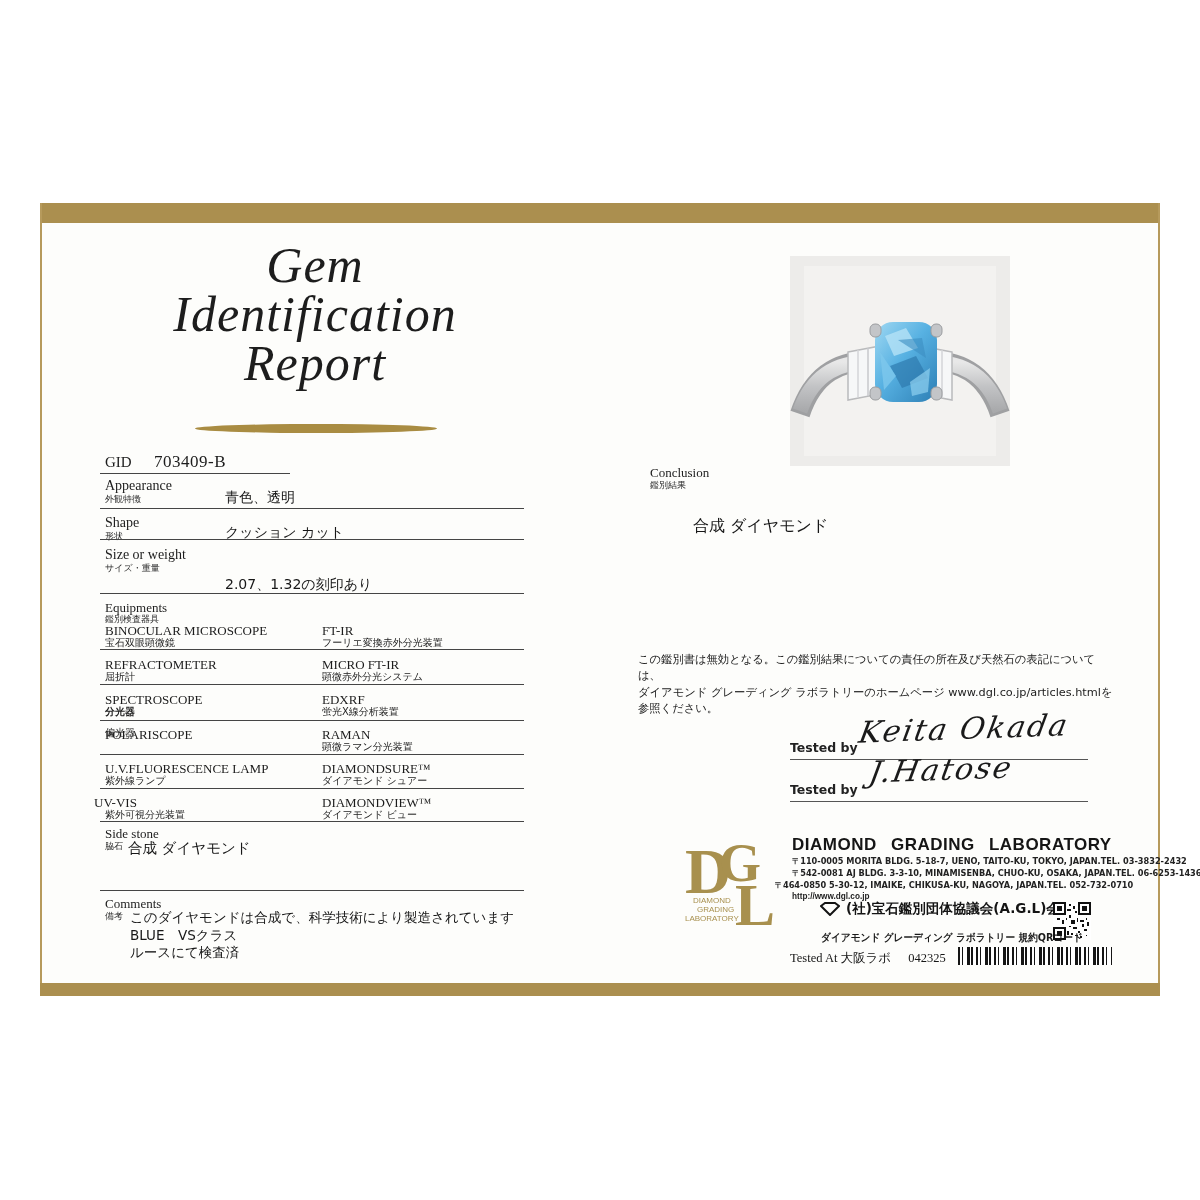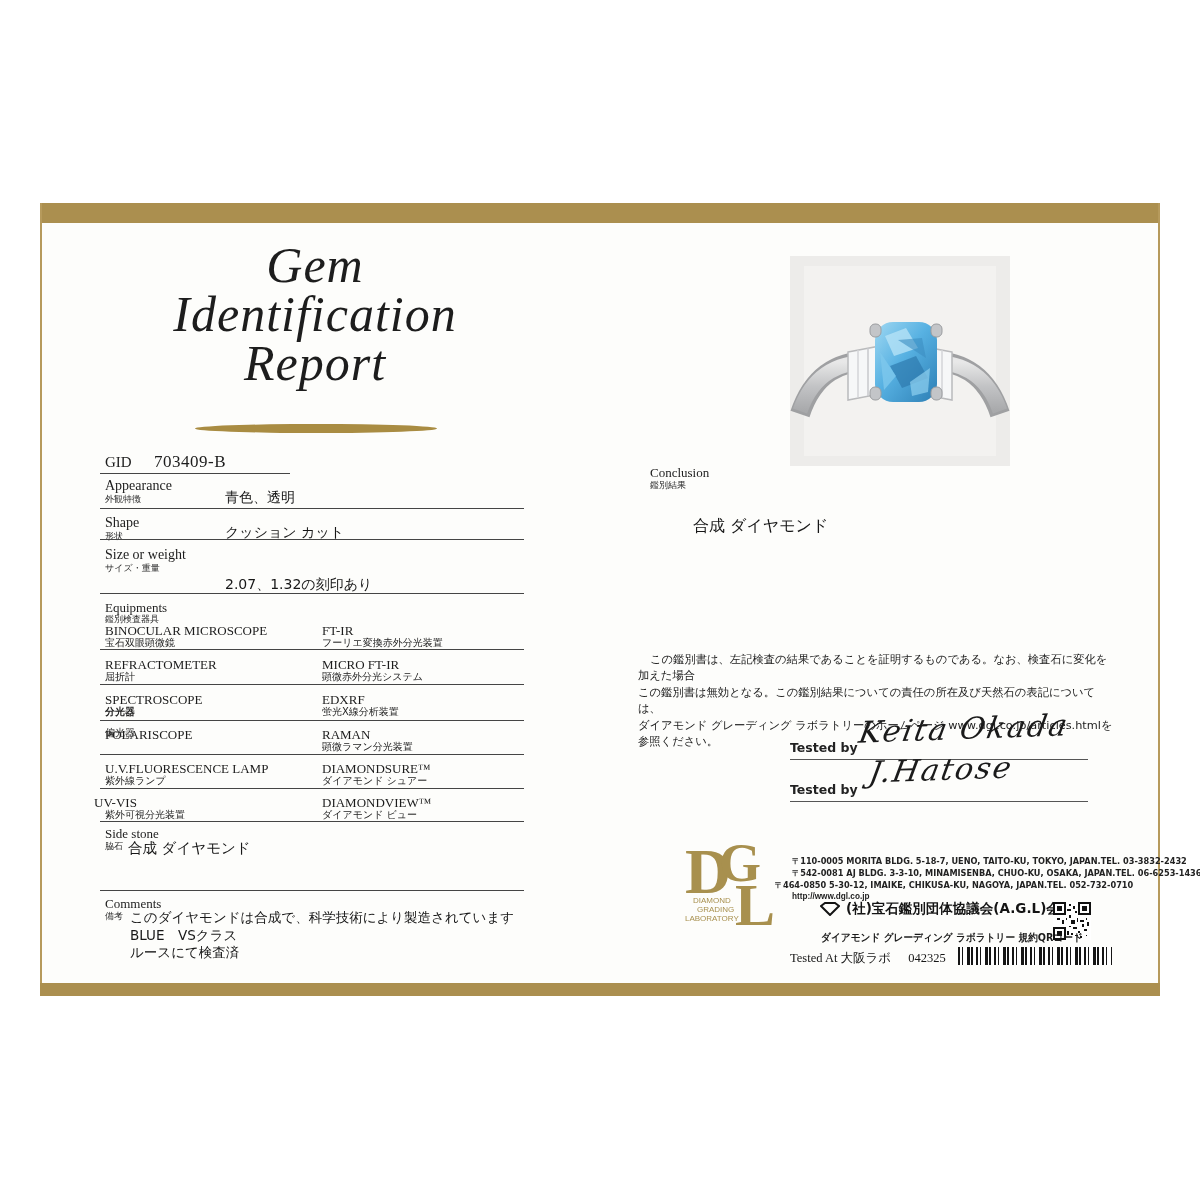--- a/index.html
+++ b/index.html
@@ -163,21 +163,20 @@
         <rect x="80" y="131" width="11" height="13" rx="5" fill="#c3c5c8" stroke="#9b9da0" stroke-width="1"></rect>
         <rect x="141" y="131" width="11" height="13" rx="5" fill="#c3c5c8" stroke="#9b9da0" stroke-width="1"></rect>
       </svg>
     </div>
 
     <div class="abs enlabel" style="left:610px;top:263px;font-size:13px;">Conclusion</div>
     <div class="abs jalabel" style="left:610px;top:278px;">鑑別結果</div>
     <div class="abs fvalue" style="left:653px;top:315px;font-size:16px;">合成  ダイヤモンド</div>
 
     <div class="abs disc" style="left:598px;top:449px;width:480px;">
-      <div class="indent">この鑑別書は、左記検査の結果であることを証明するものである。なお、検査石に変化を加えた場合</div>
       <div>この鑑別書は無効となる。この鑑別結果についての責任の所在及び天然石の表記については、</div>
       <div>ダイアモンド  グレーディング  ラボラトリーのホームページ  www.dgl.co.jp/articles.htmlを参照ください。</div>
     </div>
 
     <div class="abs testedlbl" style="left:750px;top:537px;">Tested by</div>
     <div class="abs sig" style="left:820px;top:508px;font-size:30px;">Keita Okada</div>
     <div class="sigline" style="left:750px;top:556px;width:298px;"></div>
     <div class="abs testedlbl" style="left:750px;top:579px;">Tested by</div>
     <div class="abs sig" style="left:830px;top:549px;font-size:30px;">J.Hatose</div>
     <div class="sigline" style="left:750px;top:598px;width:298px;"></div>
@@ -186,20 +185,21 @@
       <svg width="94" height="98" viewBox="0 0 94 98">
         <text x="2" y="62" font-family="Liberation Serif, DejaVu Serif, serif" font-weight="bold" font-size="64" fill="#a8904e">D</text>
         <text x="36" y="50" font-family="Liberation Serif, DejaVu Serif, serif" font-weight="bold" font-size="54" fill="#a8904e">G</text>
         <text x="52" y="94" font-family="Liberation Serif, DejaVu Serif, serif" font-weight="bold" font-size="60" fill="#a8904e">L</text>
         <text x="10" y="72" font-family="Liberation Sans, sans-serif" font-size="8" fill="#a8904e">DIAMOND</text>
         <text x="14" y="81" font-family="Liberation Sans, sans-serif" font-size="8" fill="#a8904e">GRADING</text>
         <text x="2" y="90" font-family="Liberation Sans, sans-serif" font-size="8" fill="#a8904e">LABORATORY</text>
       </svg>
     </div>
 
+    <div class="abs labname" style="left:752px;top:632px;">DIAMOND  GRADING  LABORATORY</div>
     <div class="abs addr" style="left:752px;top:654px;width:324px;text-align:right;">
       <span>〒110-0005 MORITA BLDG. 5-18-7, UENO, TAITO-KU, TOKYO, JAPAN.</span>
       <span>TEL. 03-3832-2432</span>
     </div>
     <div class="abs addr" style="left:752px;top:666px;width:324px;">
       <span>〒542-0081 AJ BLDG. 3-3-10, MINAMISENBA, CHUO-KU, OSAKA, JAPAN.</span>
       <span>TEL. 06-6253-1436</span>
     </div>
     <div class="abs addr" style="left:752px;top:678px;width:324px;justify-content:center;">
       <span>〒464-0850 5-30-12, IMAIKE, CHIKUSA-KU, NAGOYA, JAPAN.</span>

